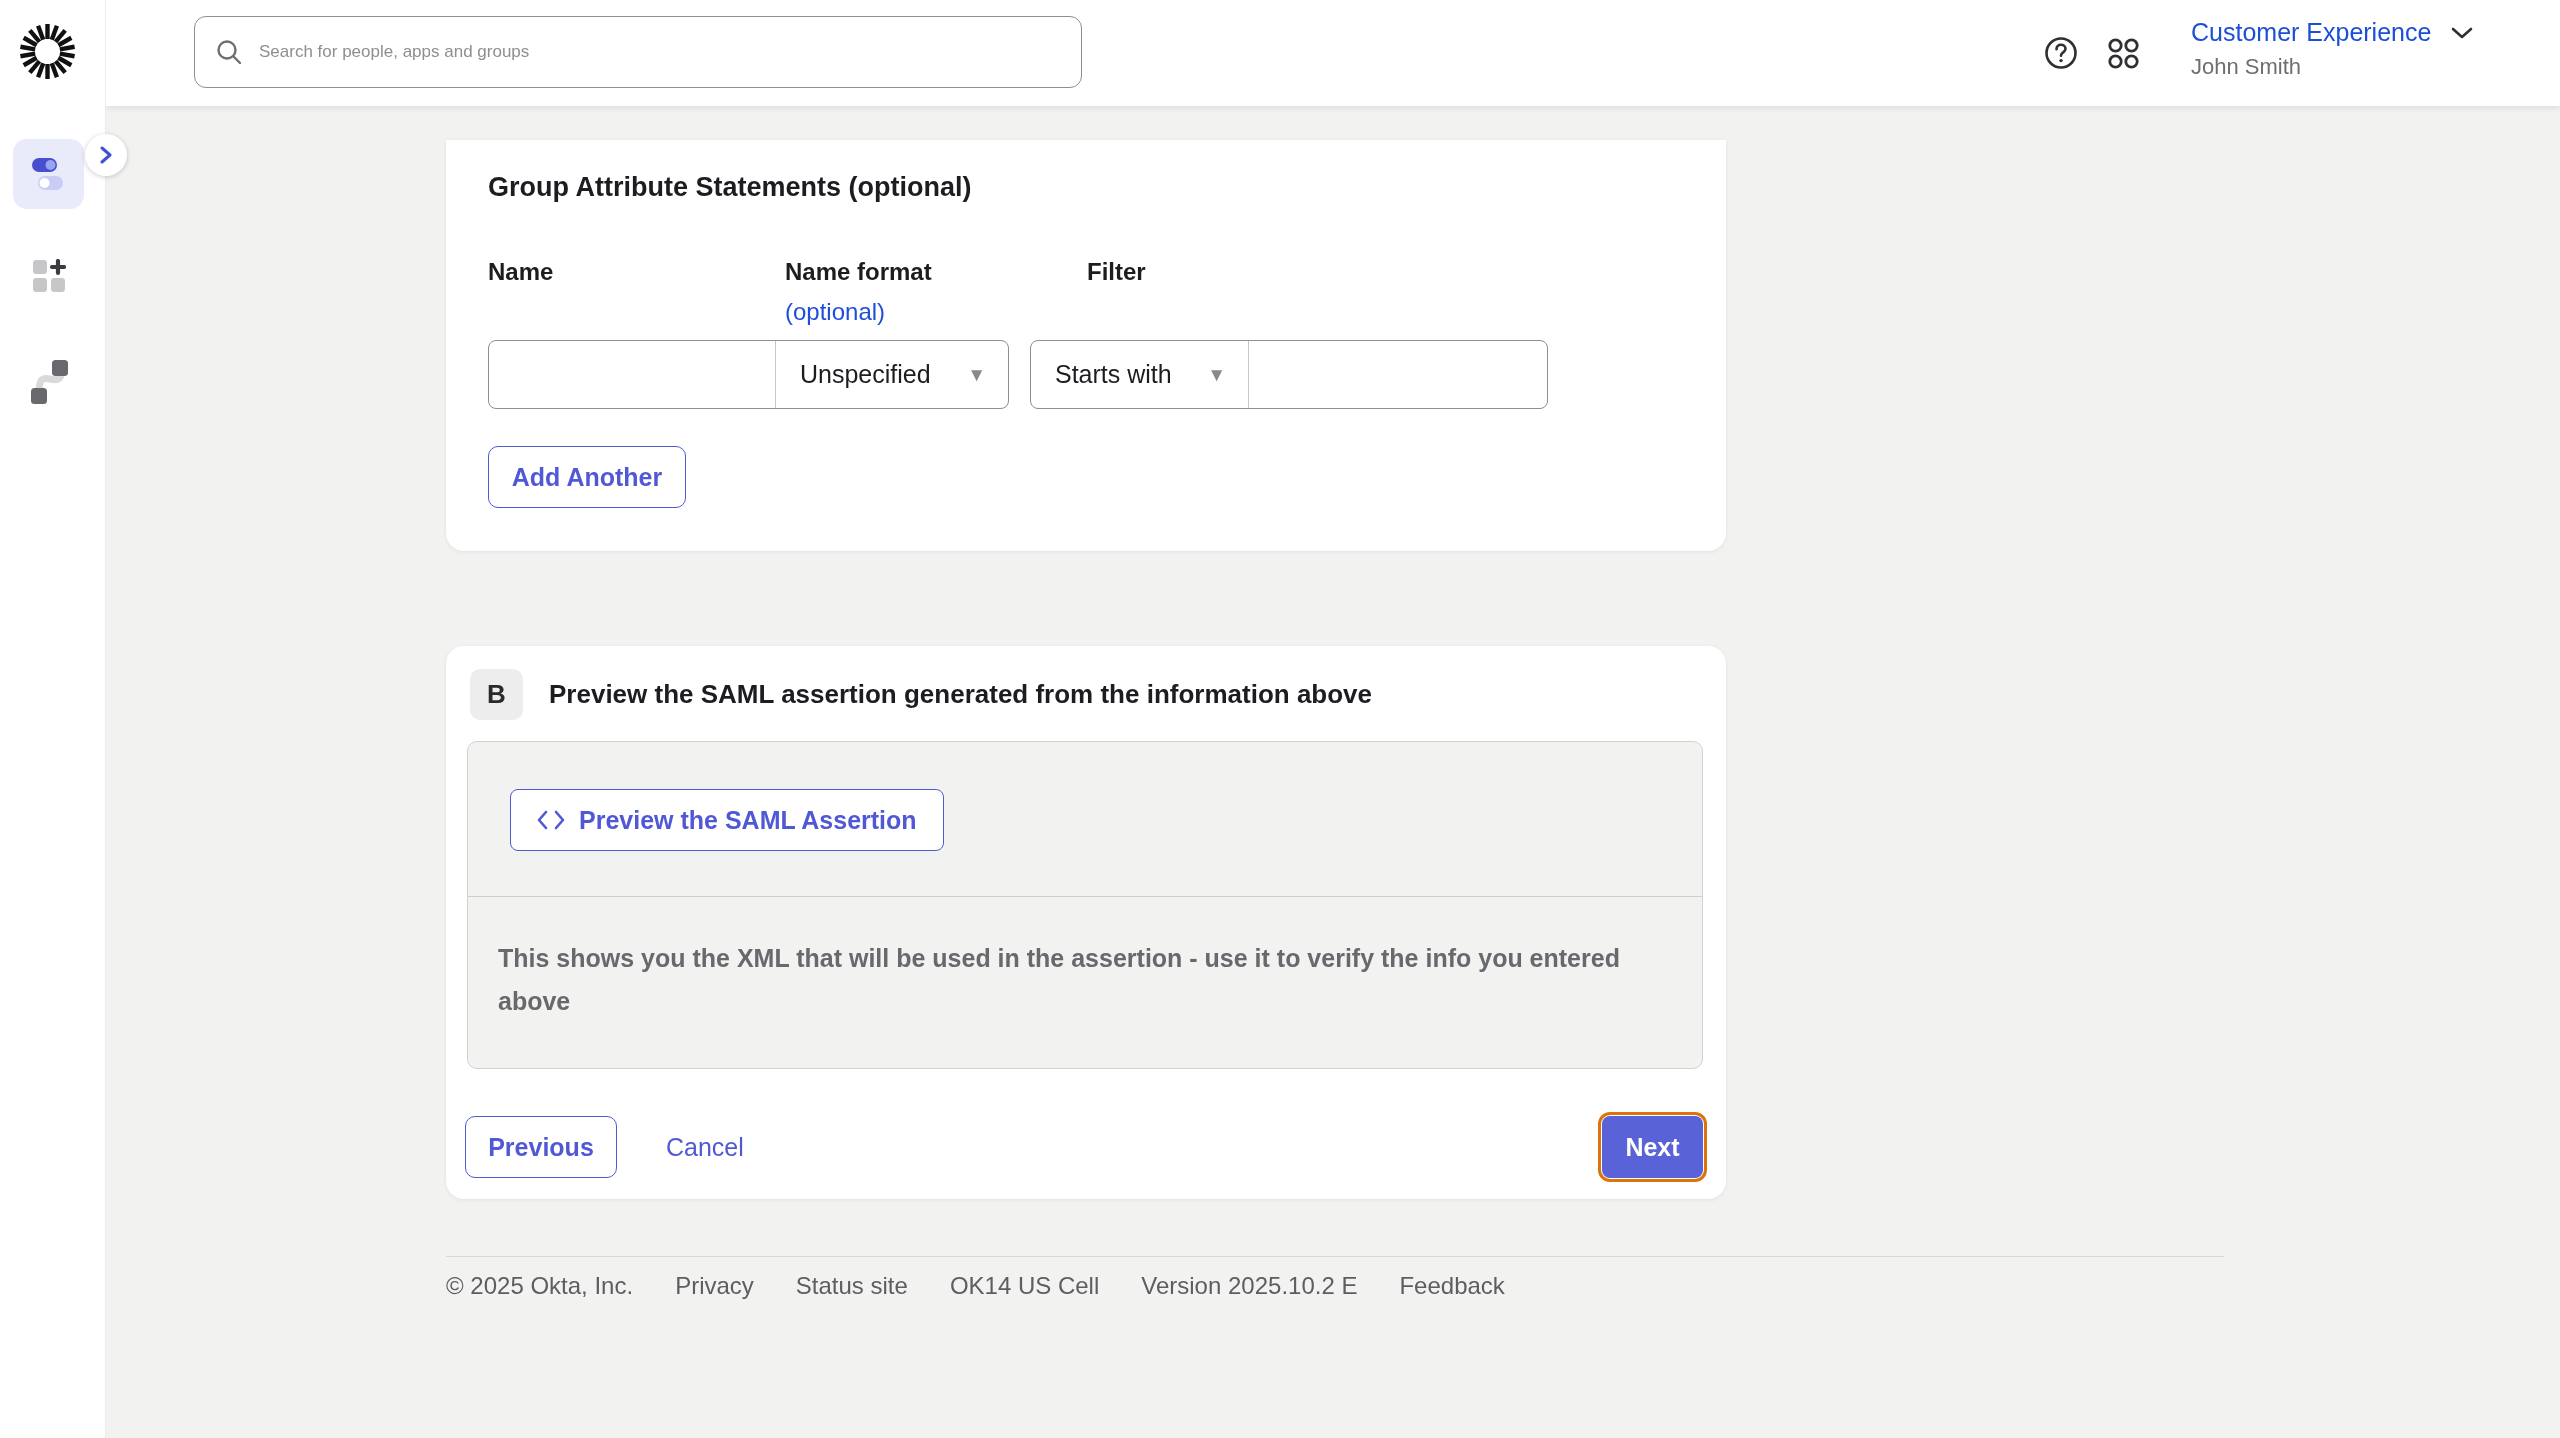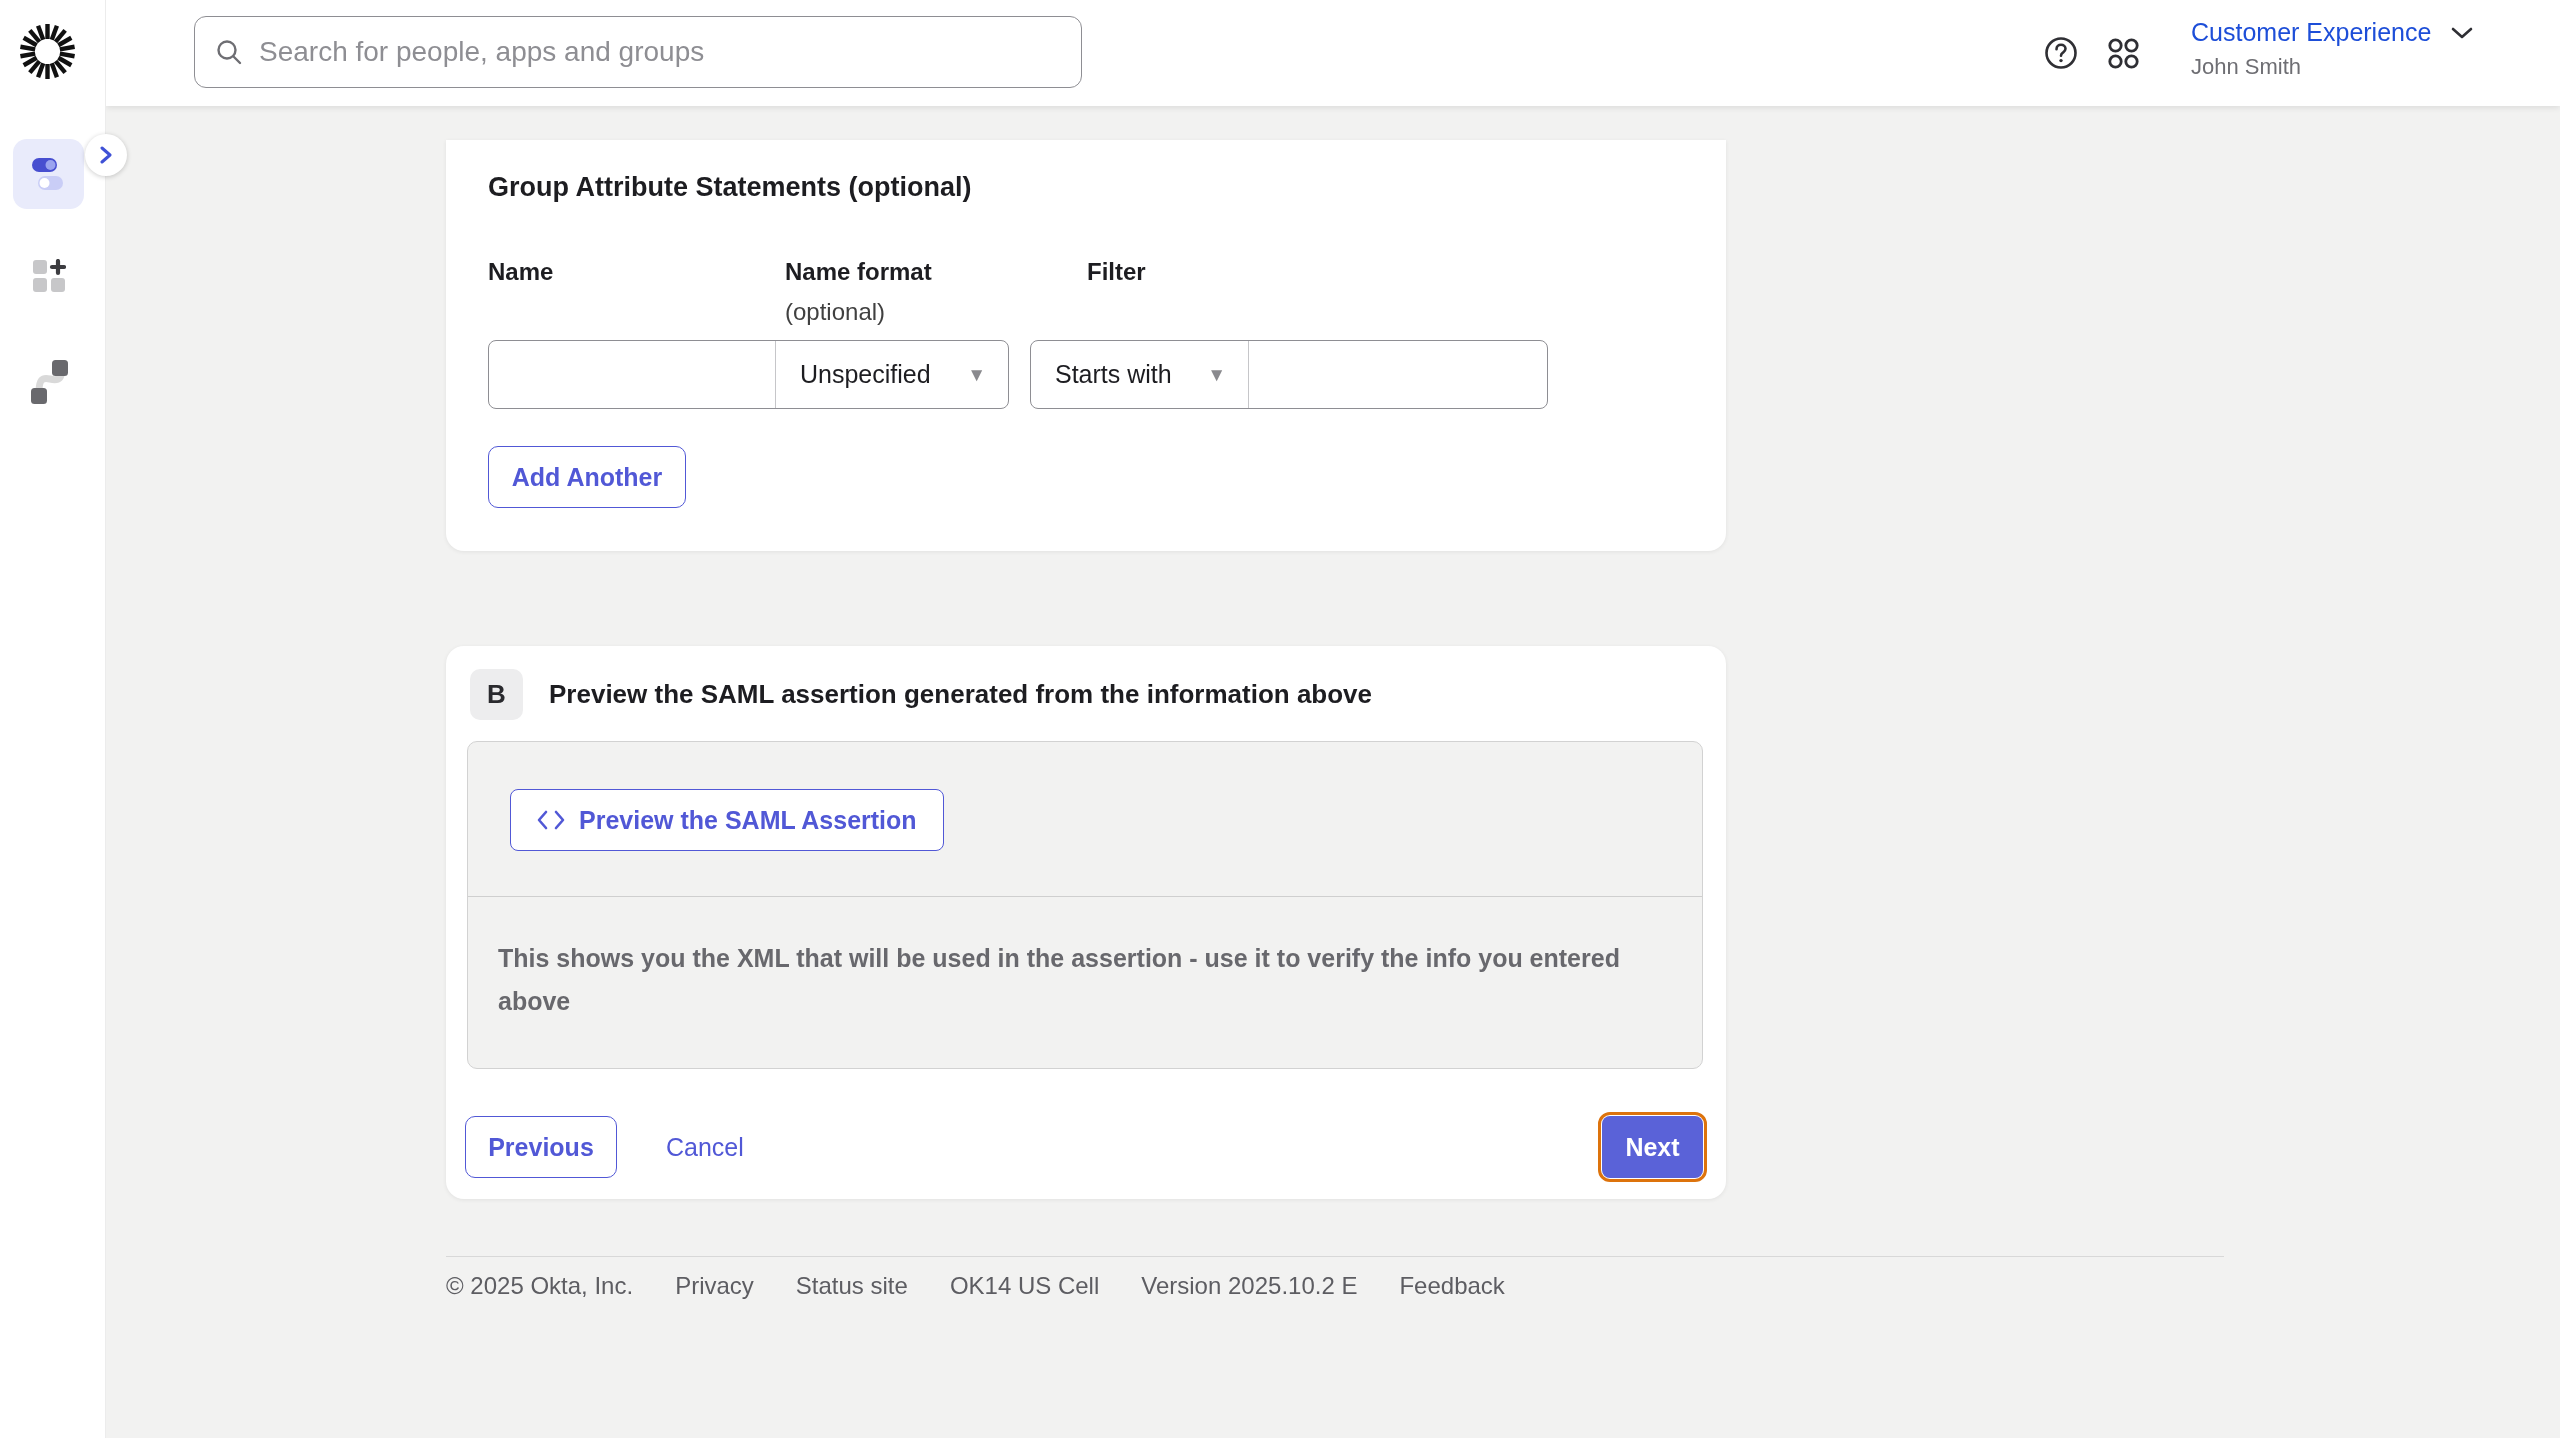--- a/index.html
+++ b/index.html
@@ -38,21 +38,21 @@
     box-shadow: 0 2px 6px rgba(0,0,0,0.09);
   }
   .search-box {
     position: absolute; left: 88px; top: 16px; width: 888px; height: 72px;
     background: #fff; border: 1.5px solid #8e8e93; border-radius: 12px;
     display: flex; align-items: center; padding-left: 20px;
   }
   .search-box input {
     border: none; outline: none; flex: 1; height: 100%;
     font-family: "Liberation Sans", sans-serif;
-    font-size: 28px; color: #1d1d21; background: transparent; margin-left: 16px;
+    font-size: 17px; color: #1d1d21; background: transparent; margin-left: 16px;
   }
   .search-box input::placeholder { color: #8e8e93; }
   .top-icon-btn {
     position: absolute; top: 36px; width: 34px; height: 34px; cursor: pointer;
     display: flex; align-items: center; justify-content: center;
   }
   .user-block { position: absolute; left: 2085px; top: 18px; cursor: pointer; }
   .user-org { display: flex; align-items: center; gap: 20px; }
   .user-org-name { font-size: 25px; color: #1d4ed8; }
   .user-name { font-size: 22px; color: #6e6e73; margin-top: 7px; }
@@ -61,21 +61,21 @@
   .card {
     position: absolute; left: 446px; width: 1280px; background: #ffffff;
     box-shadow: 0 1px 4px rgba(0,0,0,0.07);
     margin-top: 32px;
   }
   .card-attrs { top: 108px; height: 411px; border-radius: 0 0 18px 18px; }
   .card-preview { top: 614px; height: 553px; border-radius: 18px; }
 
   .attr-heading { position: absolute; left: 42px; top: 32px; font-size: 27px; font-weight: 700; color: #1d1d21; }
   .col-label { position: absolute; top: 118px; font-size: 24px; font-weight: 700; color: #1d1d21; }
-  .col-note  { position: absolute; top: 158px; font-size: 24px; color: #404040; }
+  .col-note  { position: absolute; top: 158px; font-size: 24px; color: #1d4ed8; }
 
   .field-group {
     position: absolute; top: 200px; height: 69px;
     border: 1.5px solid #8e8e93; border-radius: 8px; background: #fff;
     display: flex; align-items: stretch; overflow: hidden;
   }
   .fg-divider { width: 1px; background: #c6c6c9; }
   .fg-input { border: none; outline: none; font-size: 25px; padding: 0 20px; min-width: 0;
     font-family: "Liberation Sans", sans-serif; color: #1d1d21; background: transparent; }
   .fake-select {

